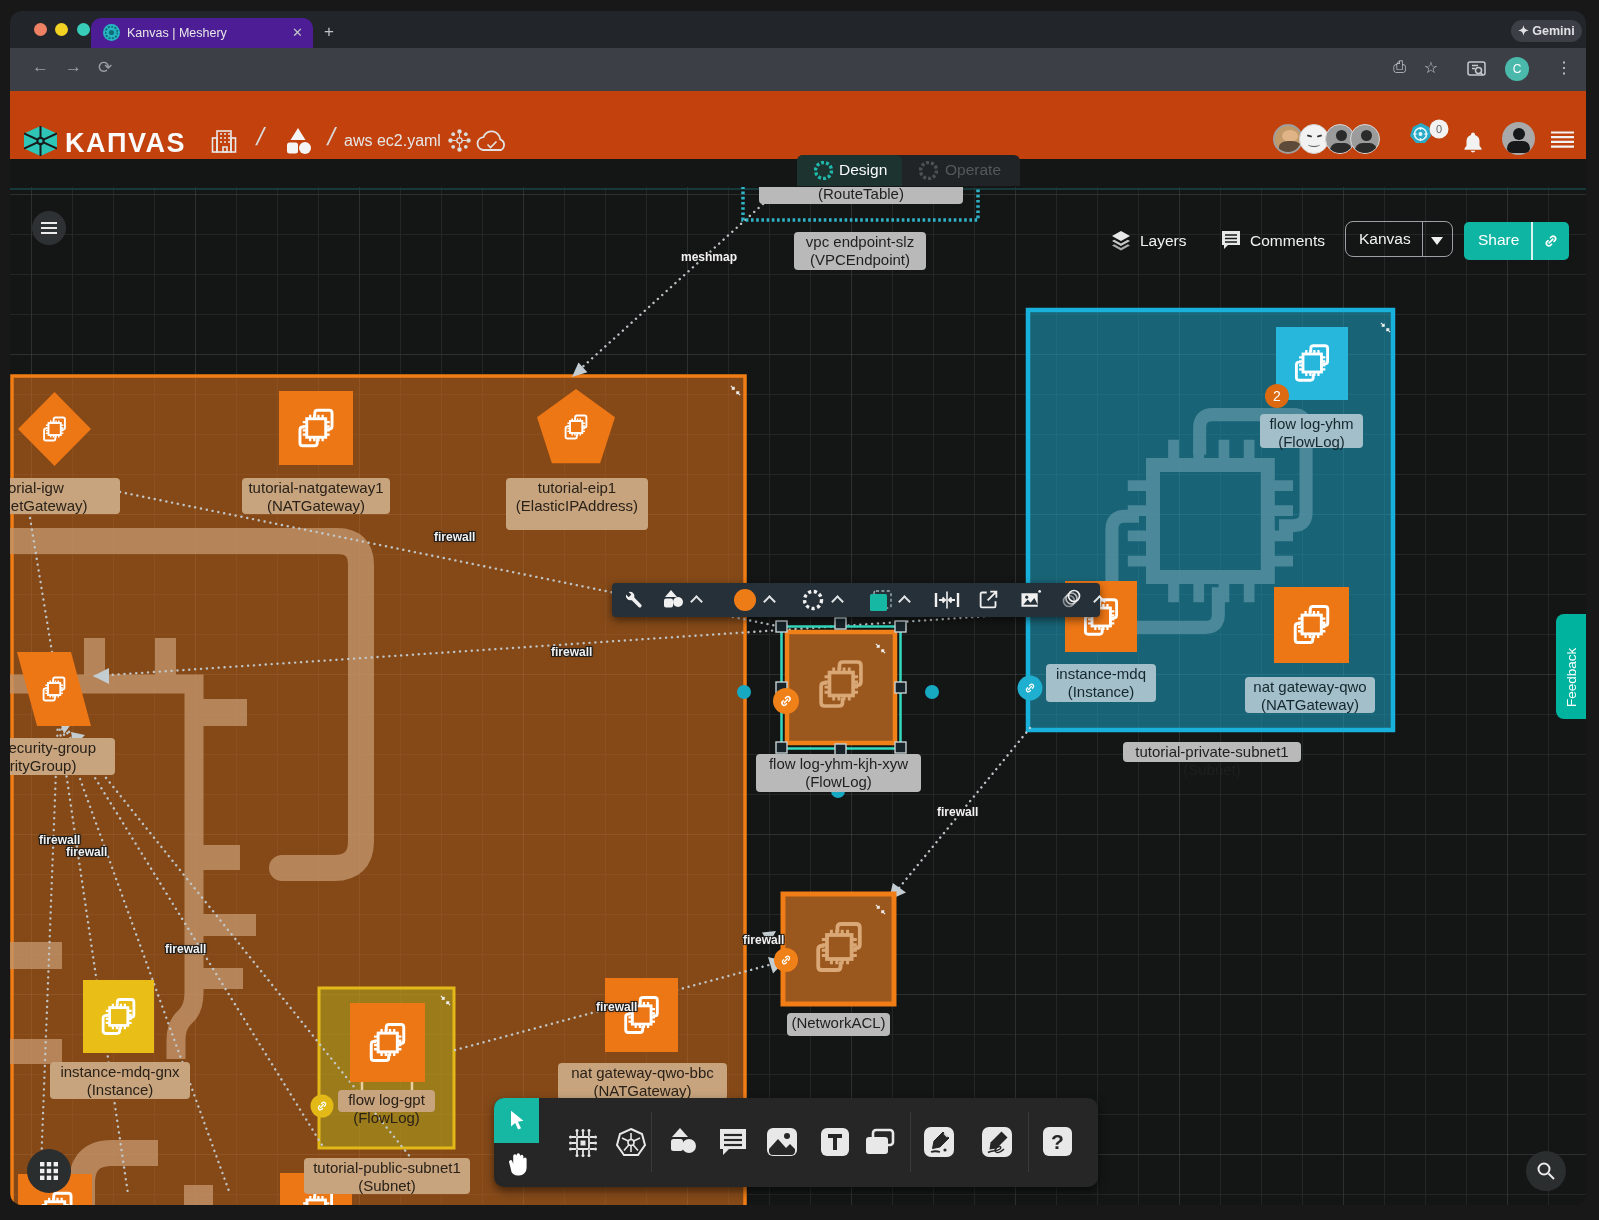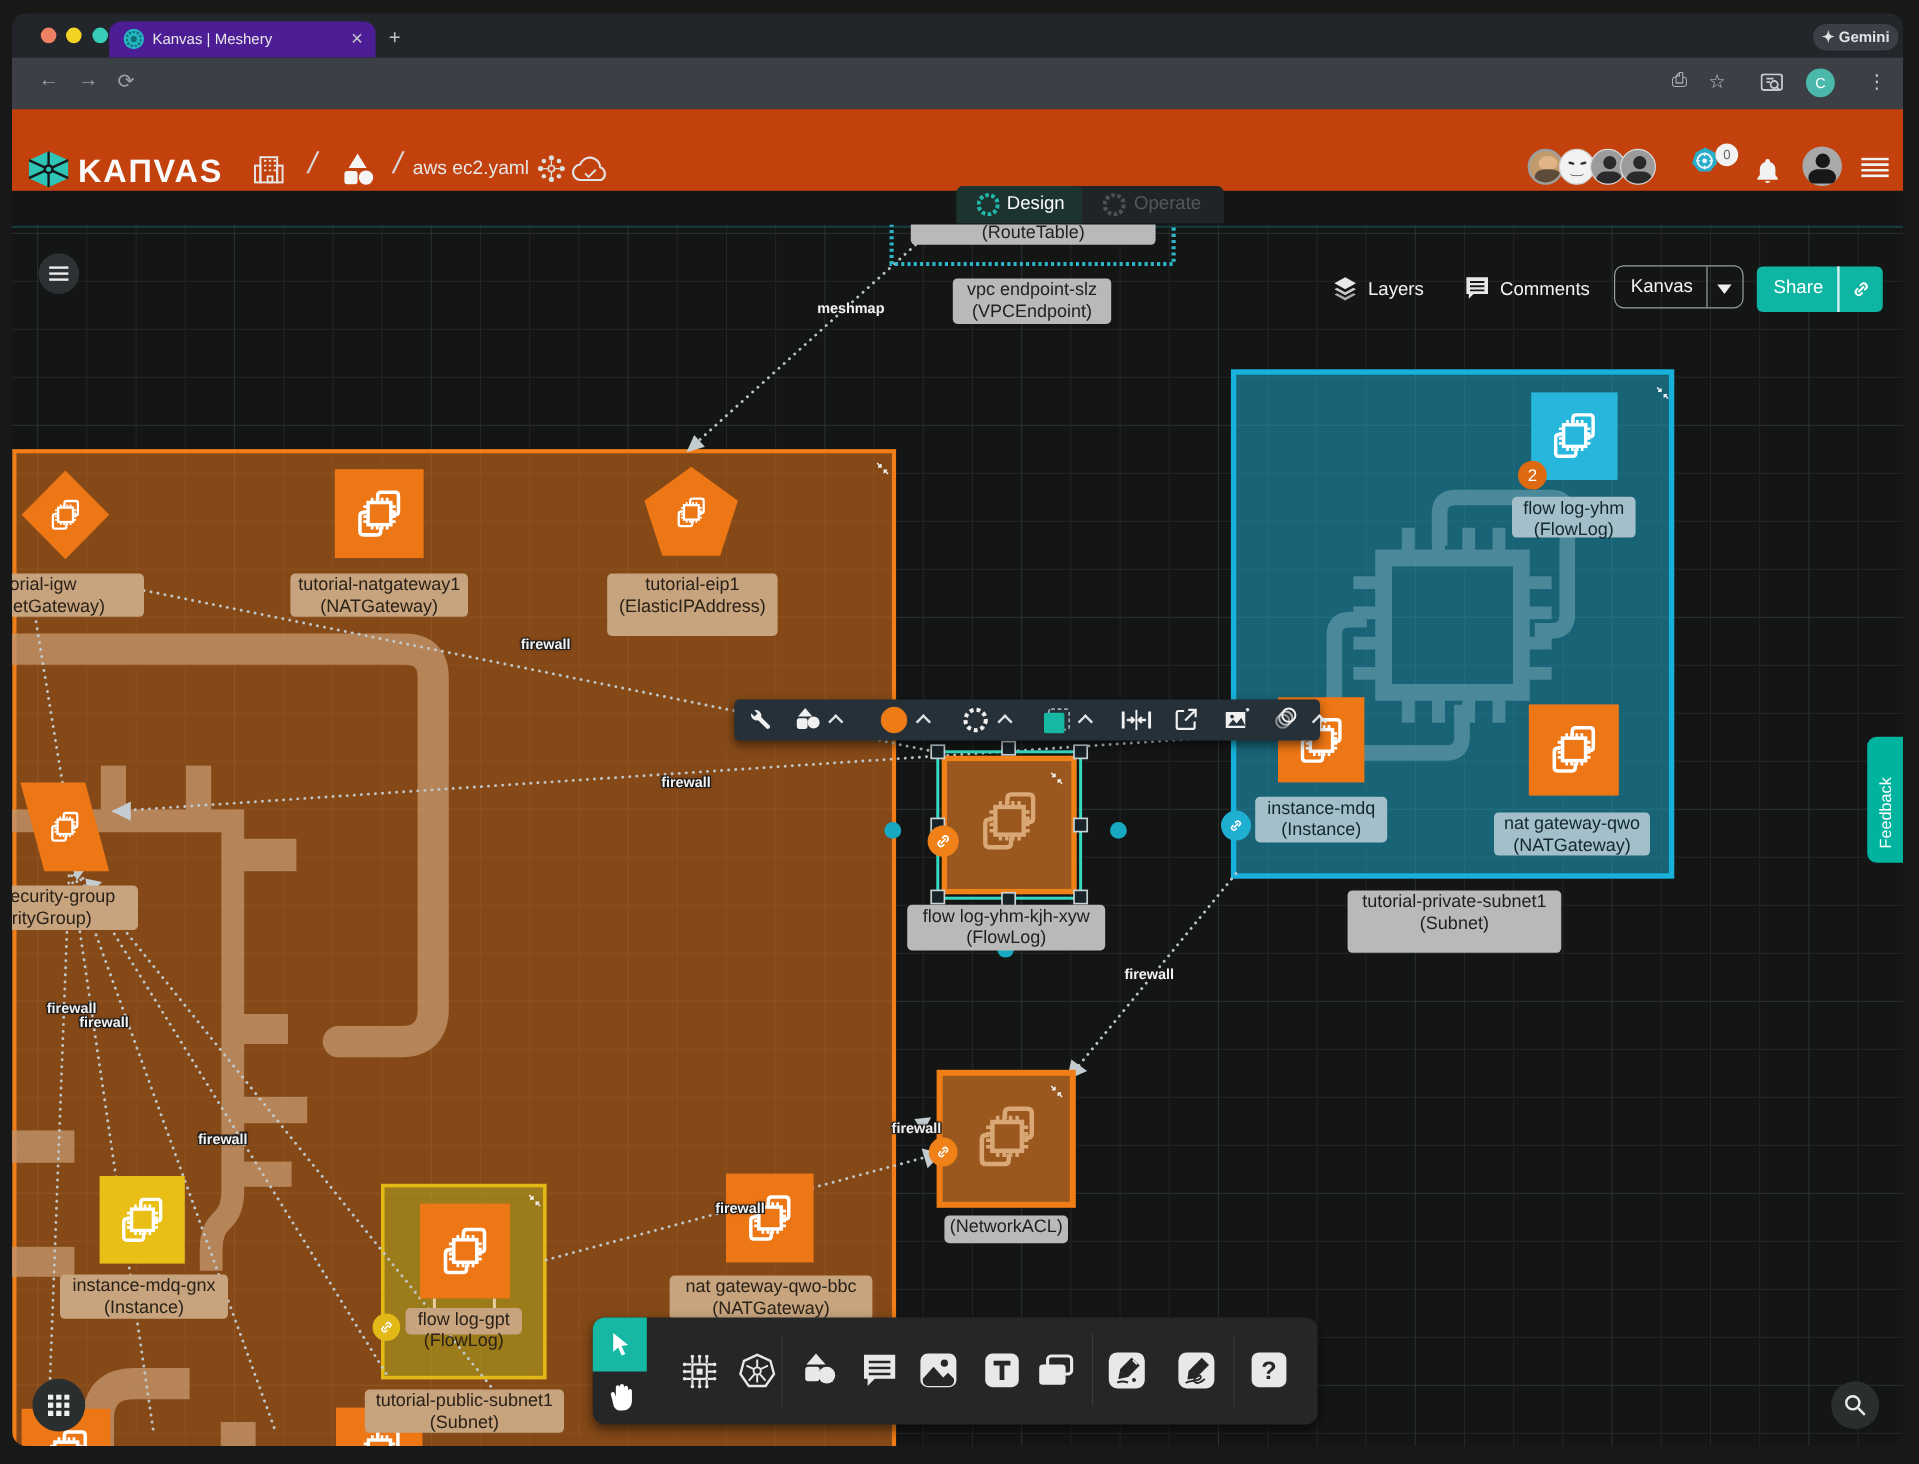--- a/index.html
+++ b/index.html
@@ -361,21 +361,21 @@
     <div class="blabel" style="left:-78px;top:551px;width:183px;height:37px;">tutorial-security-group<br>(SecurityGroup)</div>
     <div class="blabel" style="left:40px;top:875px;width:140px;height:37px;">instance-mdq-gnx<br>(Instance)</div>
     <div class="blabel" style="left:328px;top:903px;width:97px;height:22px;">flow log-gpt<br>(FlowLog)</div>
     <div class="blabel" style="left:548px;top:876px;width:169px;height:37px;">nat gateway-qwo-bbc<br>(NATGateway)</div>
     <div class="blabel" style="left:294px;top:971px;width:166px;height:36px;">tutorial-public-subnet1<br>(Subnet)</div>
     <div class="clabel" style="left:777px;top:826px;width:103px;height:23px;">(NetworkACL)</div>
     <div class="clabel" style="left:746px;top:567px;width:165px;height:38px;">flow log-yhm-kjh-xyw<br>(FlowLog)</div>
     <div class="slabel" style="left:1250px;top:227px;width:103px;height:34px;">flow log-yhm<br>(FlowLog)</div>
     <div class="slabel" style="left:1036px;top:477px;width:110px;height:38px;">instance-mdq<br>(Instance)</div>
     <div class="slabel" style="left:1235px;top:490px;width:130px;height:36px;">nat gateway-qwo<br>(NATGateway)</div>
-    <div class="clabel" style="left:1113px;top:555px;width:178px;height:52px;">tutorial-private-subnet1<br>(Subnet)</div>
+    <div class="clabel" style="left:1113px;top:555px;width:178px;height:20px;">tutorial-private-subnet1<br>(Subnet)</div>
 
     <div class="elabel" style="left:671px;top:63px;">meshmap</div>
     <div class="elabel" style="left:424px;top:343px;">firewall</div>
     <div class="elabel" style="left:541px;top:458px;">firewall</div>
     <div class="elabel" style="left:29px;top:646px;">firewall</div>
     <div class="elabel" style="left:56px;top:658px;">firewall</div>
     <div class="elabel" style="left:155px;top:755px;">firewall</div>
     <div class="elabel" style="left:927px;top:618px;">firewall</div>
     <div class="elabel" style="left:733px;top:746px;">firewall</div>
     <div class="elabel" style="left:586px;top:813px;">firewall</div>

